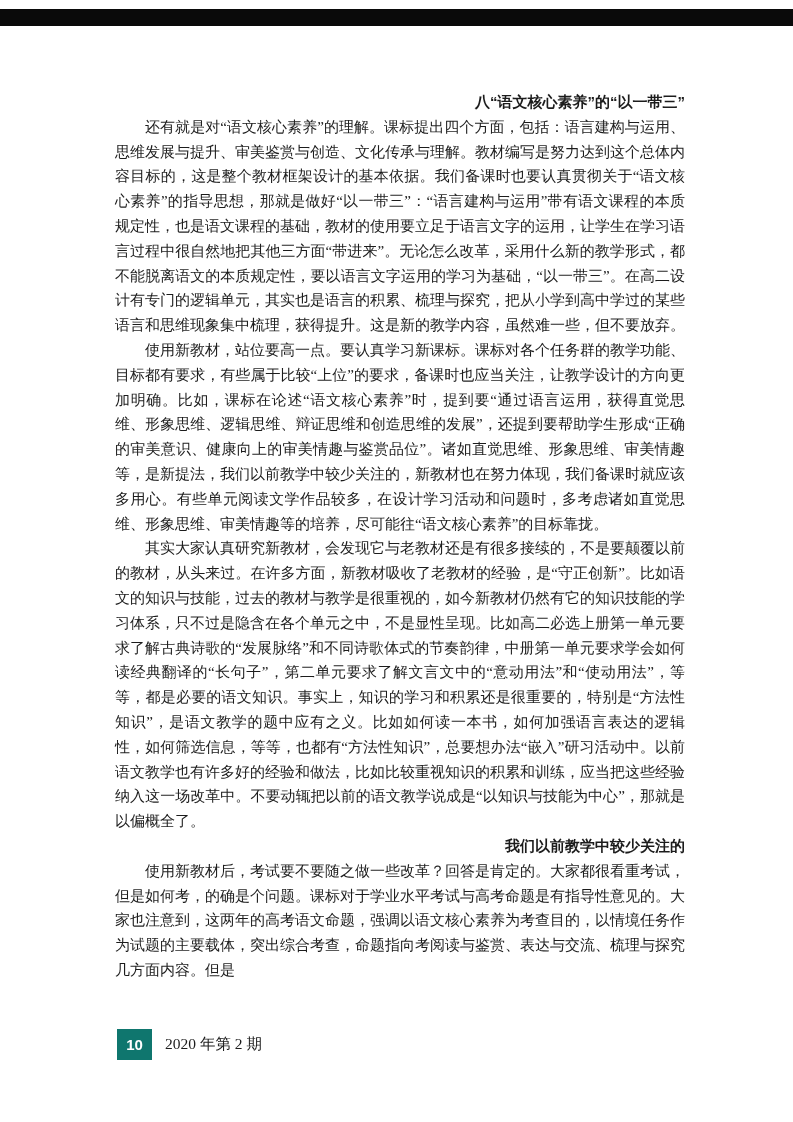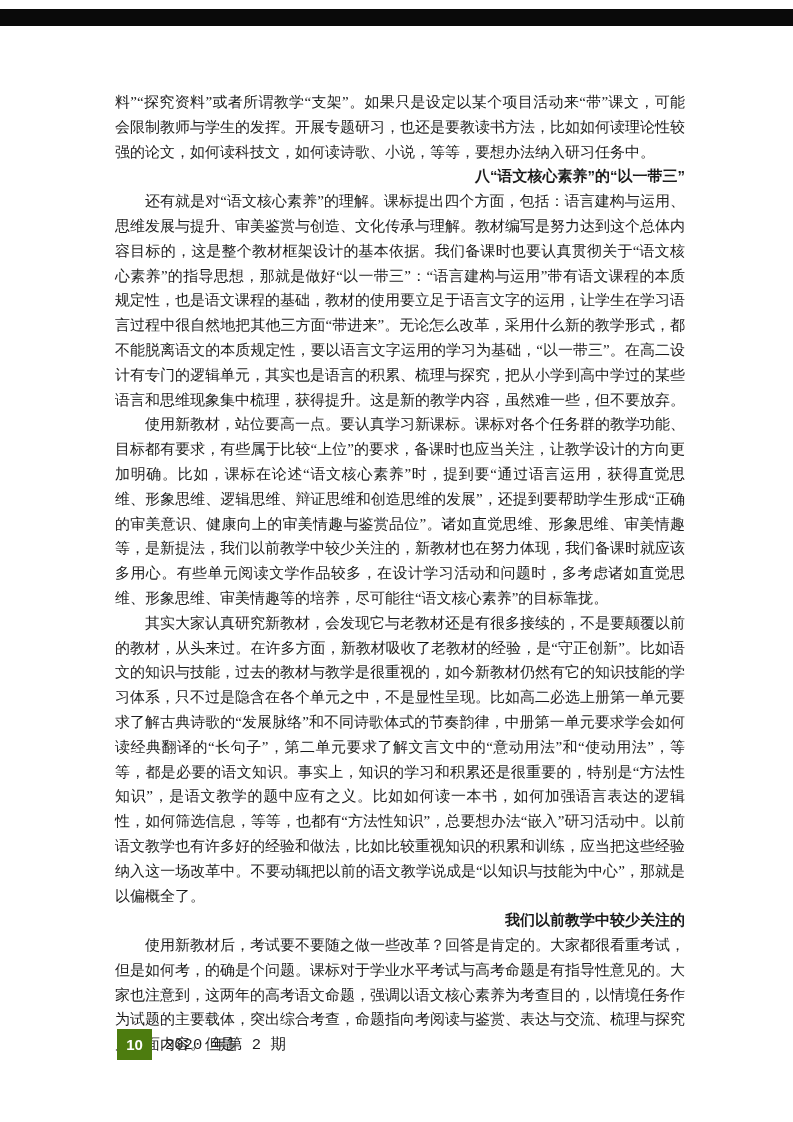--- a/index.html
+++ b/index.html
@@ -20,37 +20,36 @@
   .article h2{
     margin:0;font-size:15px;line-height:24.8px;font-weight:bold;
     font-family:"Liberation Sans","DejaVu Sans",sans-serif;
     text-indent:2em;text-align:right;
   }
   .footer{
     position:absolute;left:117px;top:1029px;height:31px;
     display:flex;align-items:center;gap:13px;
   }
   .page-num-badge{
-    background:#4d7c0f;color:#ffffff;width:35px;height:31px;
+    background:#0f766e;color:#ffffff;width:35px;height:31px;
     display:flex;align-items:center;justify-content:center;
     font-family:"Liberation Sans","DejaVu Sans",sans-serif;
     font-size:15px;font-weight:bold;
   }
   .issue-label{
     font-size:15.5px;color:#1c1c1c;
-    font-family:Liberation Mono, monospace;
+    font-family:Liberation Serif, serif;
   }
 </style>
 </head>
 <body>
 
 <div class="scan-edge-bar"></div>
 
 <div class="article">
-  <p class="no-indent">料”“探究资料”或者所谓教学“支架”。如果只是设定以某个项目活动来“带”课文，可能会限制教师与学生的发挥。开展专题研习，也还是要教读书方法，比如如何读理论性较强的论文，如何读科技文，如何读诗歌、小说，等等，要想办法纳入研习任务中。</p>
   <h2>八“语文核心素养”的“以一带三”</h2>
   <p>还有就是对“语文核心素养”的理解。课标提出四个方面，包括：语言建构与运用、思维发展与提升、审美鉴赏与创造、文化传承与理解。教材编写是努力达到这个总体内容目标的，这是整个教材框架设计的基本依据。我们备课时也要认真贯彻关于“语文核心素养”的指导思想，那就是做好“以一带三”：“语言建构与运用”带有语文课程的本质规定性，也是语文课程的基础，教材的使用要立足于语言文字的运用，让学生在学习语言过程中很自然地把其他三方面“带进来”。无论怎么改革，采用什么新的教学形式，都不能脱离语文的本质规定性，要以语言文字运用的学习为基础，“以一带三”。在高二设计有专门的逻辑单元，其实也是语言的积累、梳理与探究，把从小学到高中学过的某些语言和思维现象集中梳理，获得提升。这是新的教学内容，虽然难一些，但不要放弃。</p>
   <p>使用新教材，站位要高一点。要认真学习新课标。课标对各个任务群的教学功能、目标都有要求，有些属于比较“上位”的要求，备课时也应当关注，让教学设计的方向更加明确。比如，课标在论述“语文核心素养”时，提到要“通过语言运用，获得直觉思维、形象思维、逻辑思维、辩证思维和创造思维的发展”，还提到要帮助学生形成“正确的审美意识、健康向上的审美情趣与鉴赏品位”。诸如直觉思维、形象思维、审美情趣等，是新提法，我们以前教学中较少关注的，新教材也在努力体现，我们备课时就应该多用心。有些单元阅读文学作品较多，在设计学习活动和问题时，多考虑诸如直觉思维、形象思维、审美情趣等的培养，尽可能往“语文核心素养”的目标靠拢。</p>
   <p>其实大家认真研究新教材，会发现它与老教材还是有很多接续的，不是要颠覆以前的教材，从头来过。在许多方面，新教材吸收了老教材的经验，是“守正创新”。比如语文的知识与技能，过去的教材与教学是很重视的，如今新教材仍然有它的知识技能的学习体系，只不过是隐含在各个单元之中，不是显性呈现。比如高二必选上册第一单元要求了解古典诗歌的“发展脉络”和不同诗歌体式的节奏韵律，中册第一单元要求学会如何读经典翻译的“长句子”，第二单元要求了解文言文中的“意动用法”和“使动用法”，等等，都是必要的语文知识。事实上，知识的学习和积累还是很重要的，特别是“方法性知识”，是语文教学的题中应有之义。比如如何读一本书，如何加强语言表达的逻辑性，如何筛选信息，等等，也都有“方法性知识”，总要想办法“嵌入”研习活动中。以前语文教学也有许多好的经验和做法，比如比较重视知识的积累和训练，应当把这些经验纳入这一场改革中。不要动辄把以前的语文教学说成是“以知识与技能为中心”，那就是以偏概全了。</p>
   <h2>我们以前教学中较少关注的</h2>
   <p>使用新教材后，考试要不要随之做一些改革？回答是肯定的。大家都很看重考试，但是如何考，的确是个问题。课标对于学业水平考试与高考命题是有指导性意见的。大家也注意到，这两年的高考语文命题，强调以语文核心素养为考查目的，以情境任务作为试题的主要载体，突出综合考查，命题指向考阅读与鉴赏、表达与交流、梳理与探究几方面内容。但是</p>
 </div>
 
 <div class="footer">
   <div class="page-num-badge">10</div>

